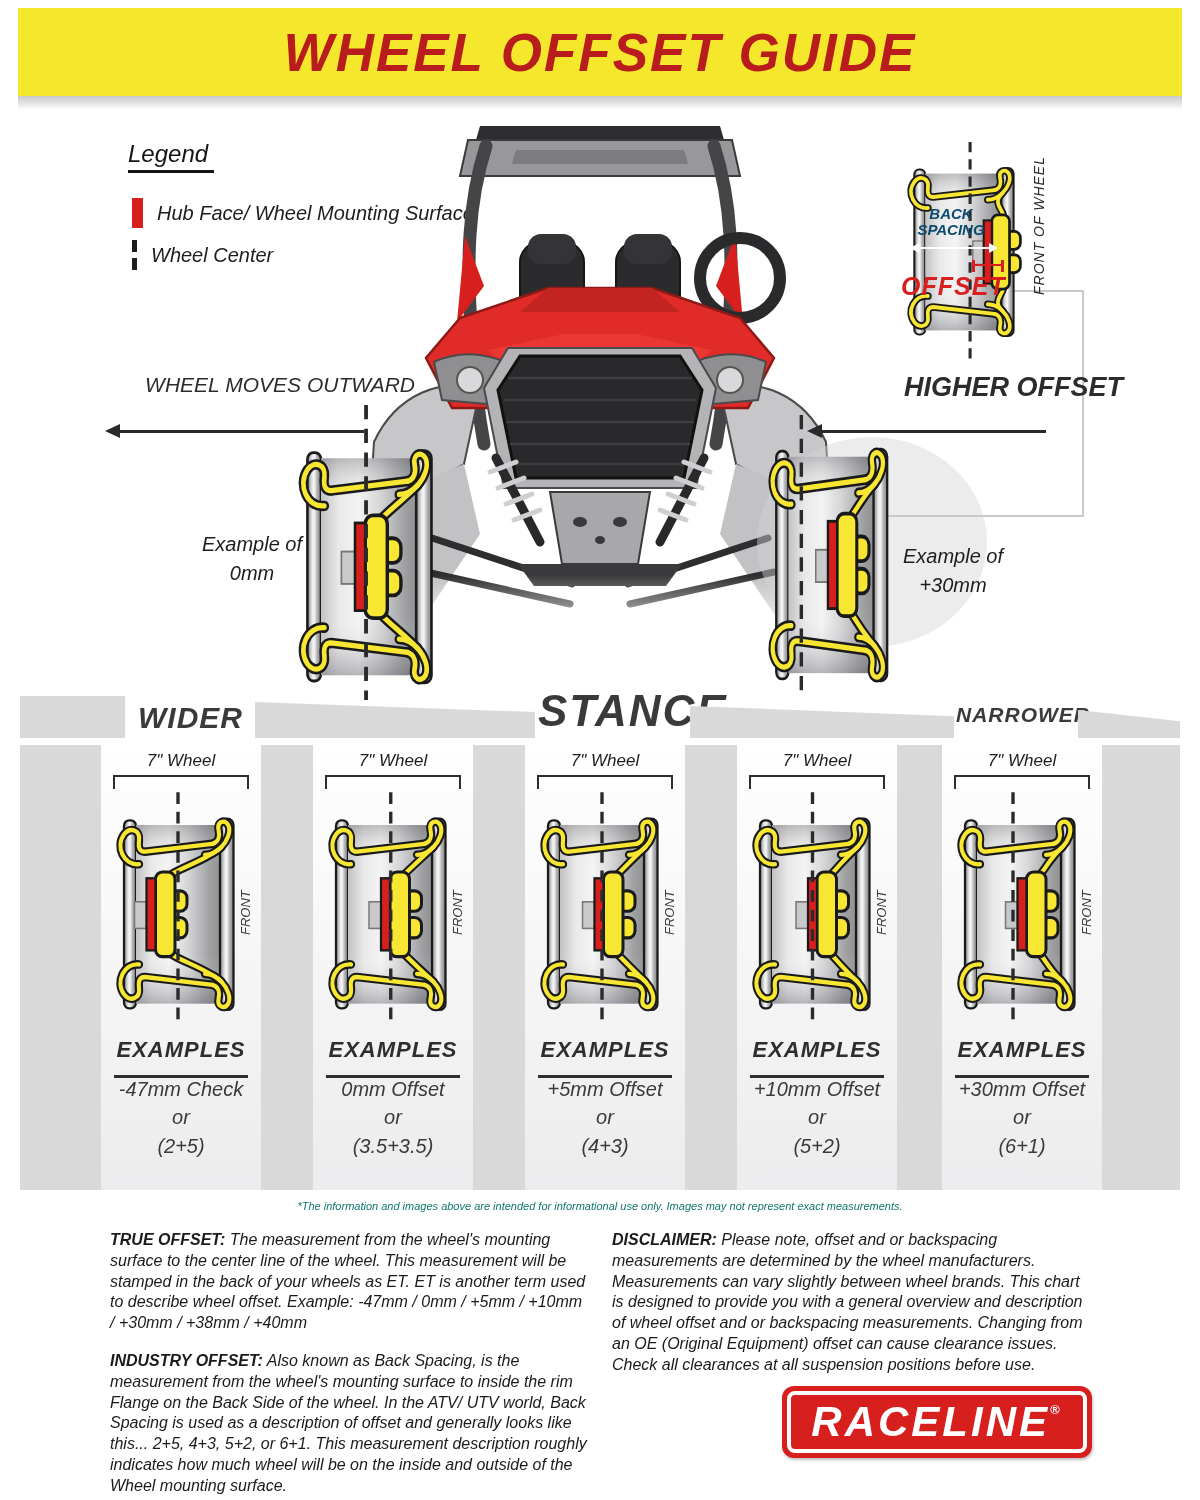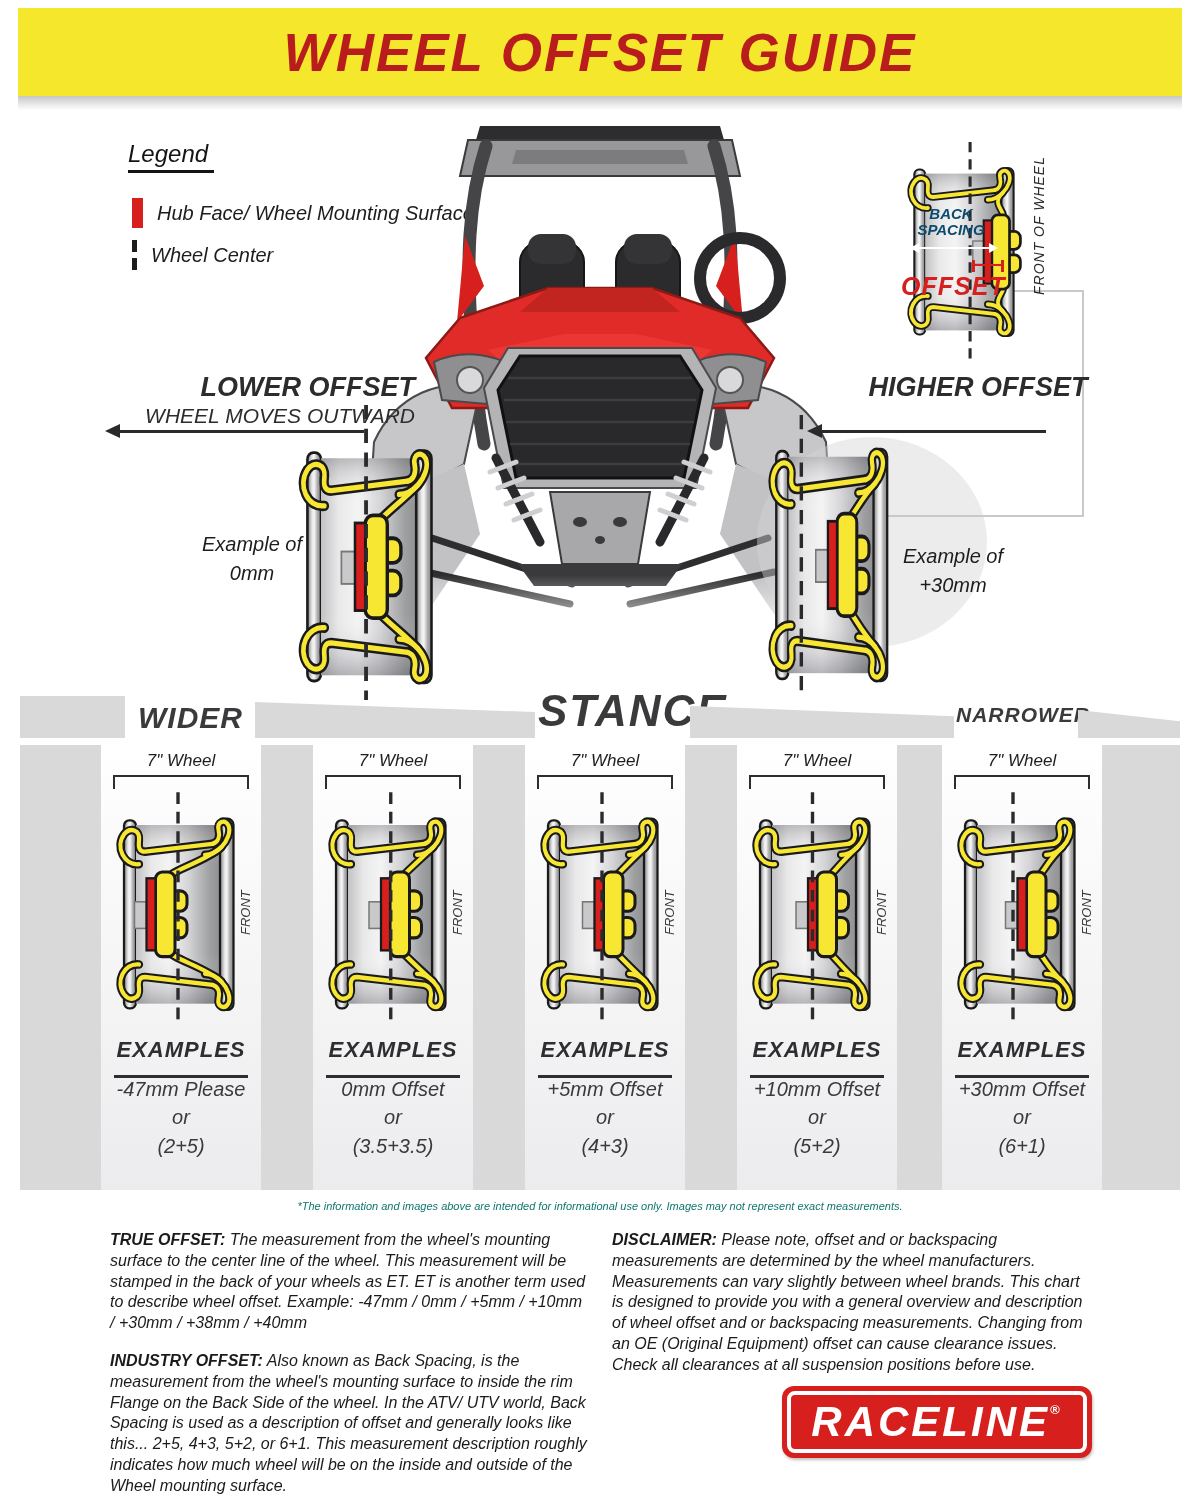--- a/index.html
+++ b/index.html
@@ -23,21 +23,21 @@
   .lr2 { left:132px; top:240px; }
   .swatch-hub { width:11px; height:30px; background:#D7201E; }
   .swatch-center { width:5px; height:30px; display:flex; flex-direction:column; justify-content:space-between; }
   .swatch-center i { display:block; width:5px; height:12px; background:#1d1d1f; }
 
   
   .dir { font-style:italic; color:#2c2c2e; }
   .dir .t { font-size:27px; font-weight:bold; line-height:1.15; }
   .dir .s { font-size:21px; line-height:1.2; }
   .dir-lower { left:105px; top:372px; width:310px; text-align:right; }
-  .dir-higher { left:833px; top:372px; width:290px; text-align:center; }
+  .dir-higher { left:833px; top:372px; width:290px; text-align:right; }
   .arrow-line { height:3px; background:#2a2a2c; }
   .arrow-line::before { content:""; position:absolute; left:-13px; top:-6px; width:0; height:0;
       border-top:7px solid transparent; border-bottom:7px solid transparent; border-right:15px solid #2a2a2c; }
   .arr-lower { left:118px; top:430px; width:246px; }
   .arr-higher { left:820px; top:430px; width:226px; }
 
   
   .callout { text-align:center; font-size:20px; font-style:italic; color:#1d1d1f; line-height:1.45; }
   .co-left { left:172px; top:530px; width:160px; }
   .co-right { left:868px; top:542px; width:170px; }
@@ -348,21 +348,20 @@
   </svg>
     </div>
   <div class="abs backspacing" style="white-space:pre-line">BACK
 SPACING</div>
   <div class="abs bs-arrow"></div>
   <div class="abs off-meas"></div>
   <div class="abs offset-label">OFFSET</div>
   <div class="abs front-of-wheel">FRONT OF WHEEL</div>
 
   <div class="abs dir dir-lower">
-    <div class="t">LOWER OFFSET</div>
     <div class="s">WHEEL MOVES OUTWARD</div>
   </div>
   <div class="abs arrow-line arr-lower"></div>
   <div class="abs dir dir-higher">
     <div class="t">HIGHER OFFSET</div>
   </div>
   <div class="abs arrow-line arr-higher"></div>
 
   <div class="abs callout co-left">
     <div>Example of</div>
@@ -421,21 +420,21 @@
       <rect x="86" y="154" width="22" height="26" rx="9" fill="#F7E733" stroke="#1a1a1a" stroke-width="4"></rect>
       <rect x="66" y="96" width="26" height="108" rx="9" fill="#F7E733" stroke="#1a1a1a" stroke-width="4"></rect>
       <rect x="54" y="104" width="12" height="92" fill="#D7201E" stroke="#1a1a1a" stroke-width="3"></rect>
     </g>
     <line x1="96" y1="4" x2="96" y2="296" stroke="#2a2a2c" stroke-width="4.5" stroke-dasharray="15 10"></line>
   </svg>
       </div>
     <div class="front">FRONT</div>
     <div class="exh"><span>EXAMPLES</span></div>
     <div class="exlines">
-      <div>-47mm Please</div>
+      <div>-47mm Check</div>
       <div>or</div>
       <div>(2+5)</div>
     </div>
   </div>
 
   <div class="abs col" style="left:313px;width:160px;">
     <div class="wsize">7" Wheel</div>
     <div class="bracket"></div>
     <div class="wheel wheel-slot">
         <svg viewBox="0 0 200 300" width="100%" height="100%" preserveAspectRatio="none">

